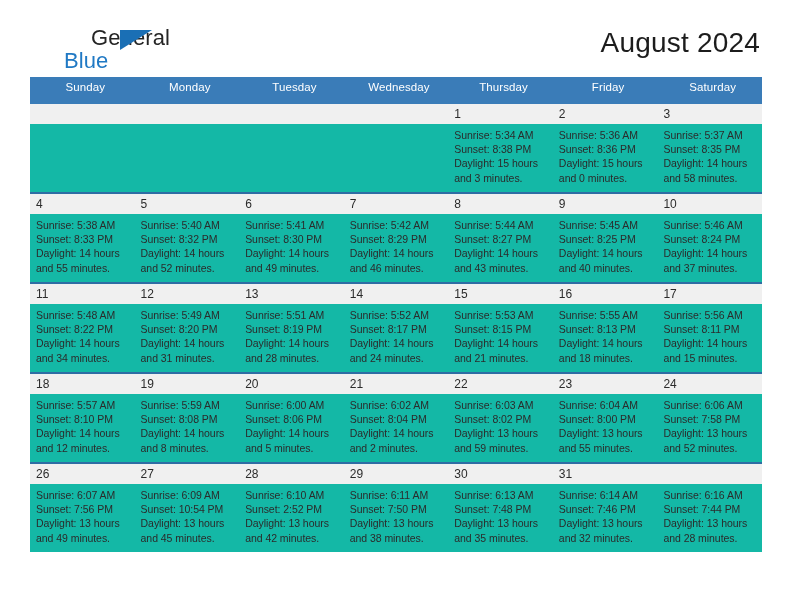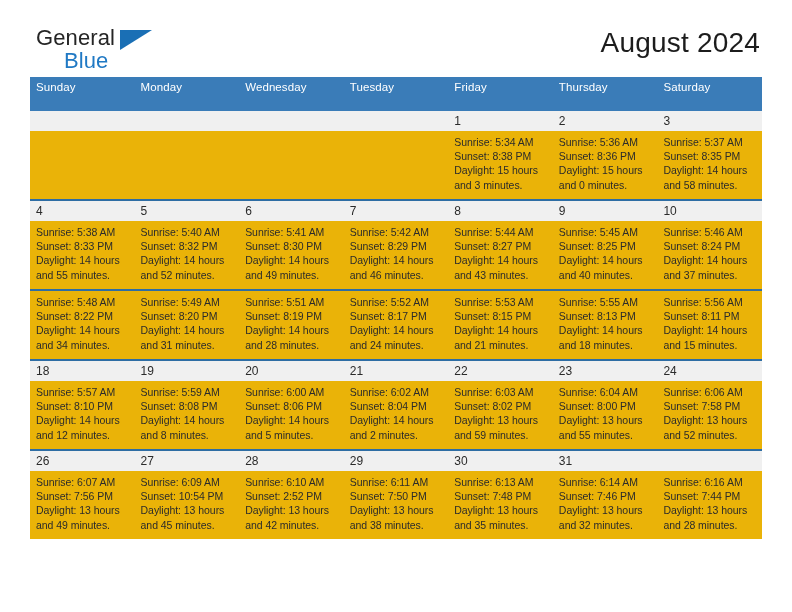--- a/index.html
+++ b/index.html
@@ -33,20 +33,21 @@
     width: 140px;
     height: 52px;
     padding-left: 6px;
   }
   .brand-general {
     font-size: 22px;
     color: #252525;
     letter-spacing: .1px;
     line-height: 24px;
     display: block;
+    text-align: right;
   }
   .brand-blue {
     font-size: 22px;
     color: #2079c4;
     letter-spacing: .1px;
     line-height: 22px;
     display: block;
     padding-left: 28px;
   }
   .brand-triangle {
@@ -82,21 +83,22 @@
   
   .calendar {
     width: 732px;
     margin-top: 5px;
   }
 
   .weekday-header {
     display: grid;
     grid-template-columns: repeat(7, 1fr);
     background: #3a7cb8;
-    height: 34px;
+    height: 27px;
+    text-align: center;
   }
   .weekday-header .wd {
     color: #ffffff;
     font-size: 11.5px;
     line-height: 21px;
     padding-left: 6px;
     letter-spacing: .1px;
   }
 
   .week {
@@ -113,21 +115,21 @@
   .week-dates .dnum {
     font-size: 12px;
     color: #2b2b2b;
     line-height: 20px;
     padding-left: 6px;
   }
 
   .week-body {
     display: grid;
     grid-template-columns: repeat(7, 1fr);
-    background: #eab308;
+    background: #14b8a6;
     height: 68px;
   }
   .week-body .cell {
     padding: 4px 6px 0 6px;
   }
   .week-body .line {
     font-size: 10.5px;
     line-height: 14.2px;
     color: #2b2b2b;
     white-space: nowrap;
@@ -151,24 +153,24 @@
       <h1 class="cal-title">August 2024</h1>
     </div>
 
   </div>
 
   <div class="calendar">
 
     <div class="weekday-header" id="weekday-header">
         <div class="wd">Sunday</div>
         <div class="wd">Monday</div>
+        <div class="wd">Tuesday</div>
         <div class="wd">Wednesday</div>
-        <div class="wd">Tuesday</div>
+        <div class="wd">Thursday</div>
         <div class="wd">Friday</div>
-        <div class="wd">Thursday</div>
         <div class="wd">Saturday</div>
       </div>
 
     <div id="weeks-container">
         <div class="week">
           <div class="week-dates">
             <div class="dnum"></div>
             <div class="dnum"></div>
             <div class="dnum"></div>
             <div class="dnum"></div>
@@ -250,20 +252,29 @@
             </div>
             <div class="cell">
               <div class="line">Sunrise: 5:46 AM</div>
               <div class="line">Sunset: 8:24 PM</div>
               <div class="line">Daylight: 14 hours</div>
               <div class="line">and 37 minutes.</div>
             </div>
           </div>
         </div>
         <div class="week">
+          <div class="week-dates">
+            <div class="dnum">11</div>
+            <div class="dnum">12</div>
+            <div class="dnum">13</div>
+            <div class="dnum">14</div>
+            <div class="dnum">15</div>
+            <div class="dnum">16</div>
+            <div class="dnum">17</div>
+          </div>
           <div class="week-body">
             <div class="cell">
               <div class="line">Sunrise: 5:48 AM</div>
               <div class="line">Sunset: 8:22 PM</div>
               <div class="line">Daylight: 14 hours</div>
               <div class="line">and 34 minutes.</div>
             </div>
             <div class="cell">
               <div class="line">Sunrise: 5:49 AM</div>
               <div class="line">Sunset: 8:20 PM</div>

